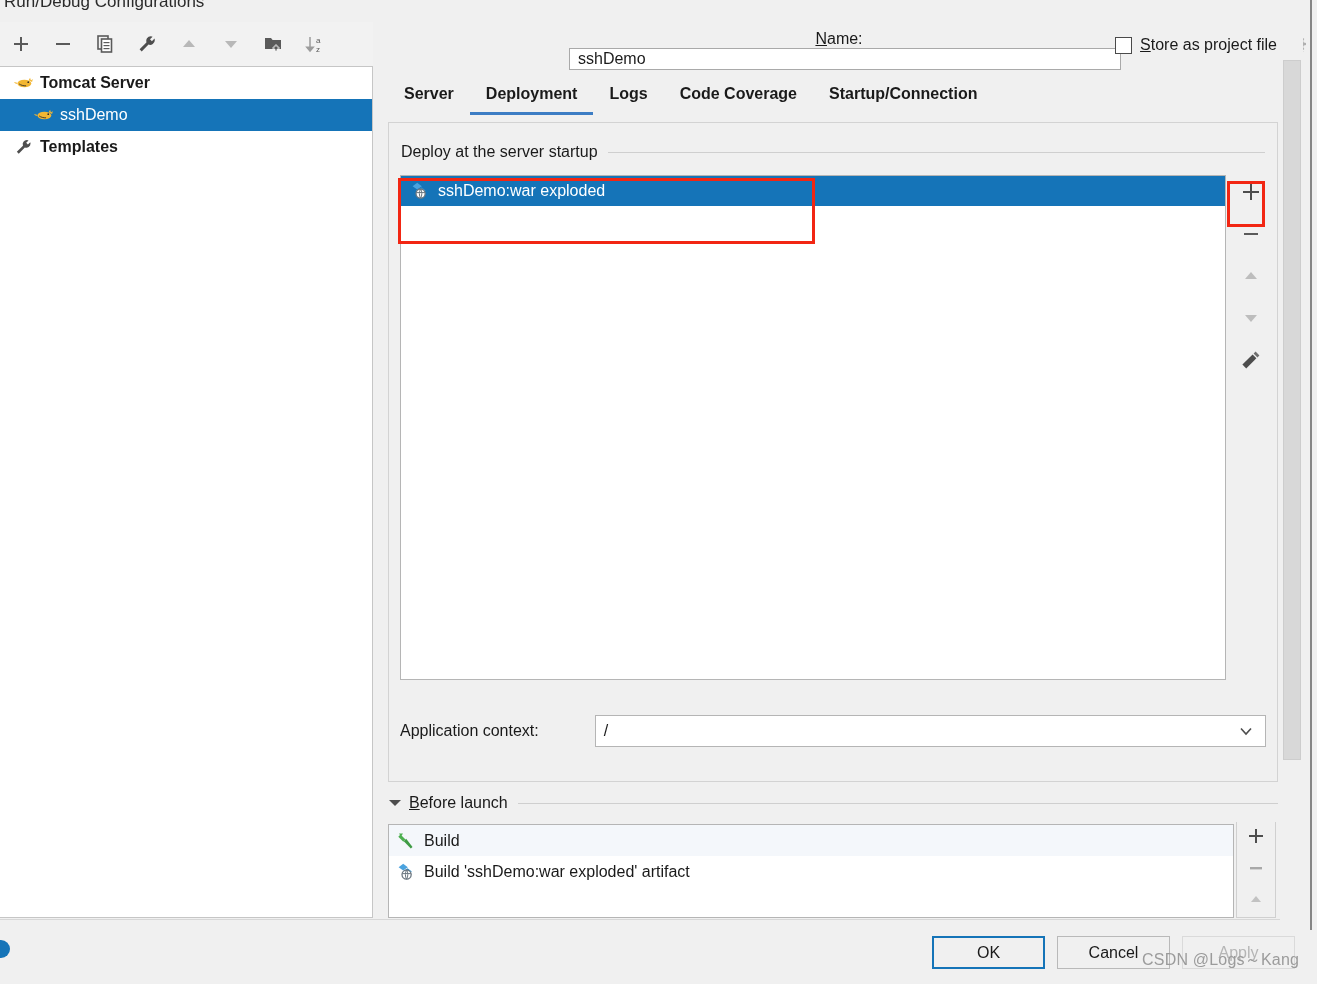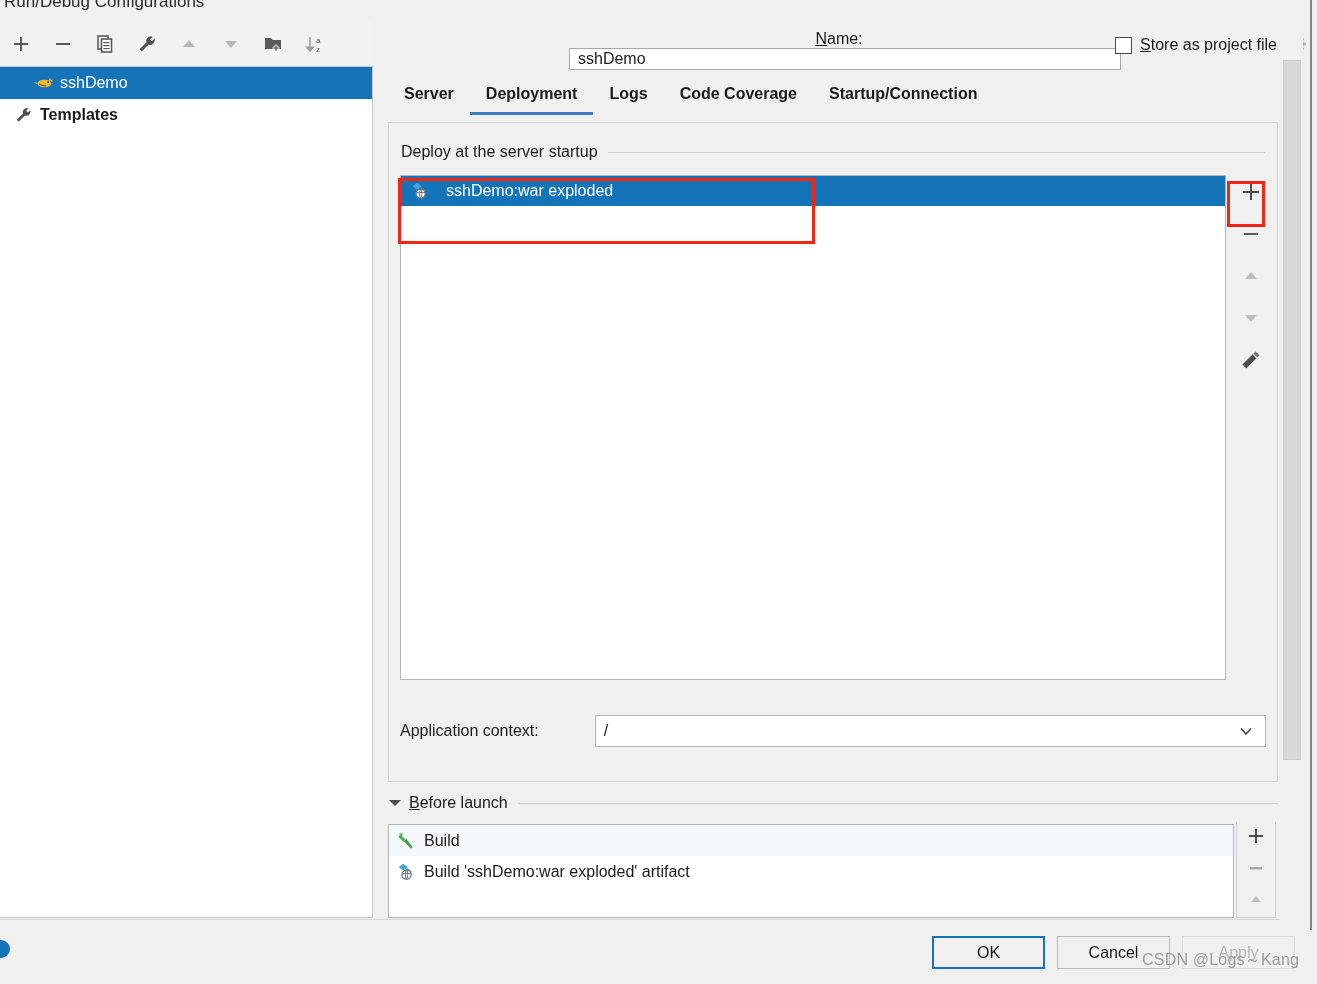--- a/index.html
+++ b/index.html
@@ -121,21 +121,21 @@
   .list-box {
     position: absolute; left: 11px; top: 52px; width: 826px; height: 505px;
     background: #ffffff;
     border: 1px solid #b5b5b5;
     overflow: hidden;
   }
   .list-row {
     height: 30px; display: flex; align-items: center;
     padding-left: 9px; font-size: 16px; white-space: nowrap;
   }
-  .list-row.selected { background: #1574b8; color: #ffffff; gap: 8px; }
+  .list-row.selected { background: #1574b8; color: #ffffff; }
   .row-icon { margin-right: 8px; display: flex; align-items: center; }
 
   .side-tools {
     position: absolute; left: 842px; top: 50px; width: 40px; height: 510px;
     display: flex; flex-direction: column; align-items: center;
   }
   .side-btn {
     width: 40px; height: 42px;
     display: flex; align-items: center; justify-content: center;
   }
@@ -316,20 +316,32 @@
           <path d="M5 3v11.5M5 17l-3.2-3.8h6.4z" fill="#9c9c9c" stroke="#9c9c9c" stroke-width="1.5"></path>
           <text x="11" y="9" font-size="8" fill="#5a5a5a" font-family="Liberation Sans, sans-serif">a</text>
           <text x="11" y="18" font-size="8" fill="#5a5a5a" font-family="Liberation Sans, sans-serif">z</text>
         </svg>
       </span>
     </div>
   </div>
 
   <div class="tree-panel">
 
+    <div class="tree-row">
+      <span class="tree-icon">
+        <svg width="19" height="17" viewBox="0 0 22 18">
+          <ellipse cx="12" cy="9" rx="8" ry="4.3" fill="#f2b632"></ellipse>
+          <path d="M4 8.5c-1.5-1-3-1.2-4-0.8 1 .6 1.9 1.3 2.6 2z" fill="#f2b632"></path>
+          <path d="M17 5.2l1.6-3 1 3.2 2.2-1.6-.9 3.4" fill="#f2b632"></path>
+          <circle cx="16.5" cy="7.5" r="1" fill="#2b2b2b"></circle>
+          <path d="M6 9.5c2 1.5 5 2.3 8 2.2" stroke="#2b2b2b" stroke-width="1" fill="none"></path>
+        </svg>
+      </span>
+      <span class="tree-label bold">Tomcat Server</span>
+    </div>
 
     <div class="tree-row child selected">
       <span class="tree-icon">
         <svg width="19" height="17" viewBox="0 0 22 18">
           <ellipse cx="12" cy="9" rx="8" ry="4.3" fill="#f2b632"></ellipse>
           <path d="M4 8.5c-1.5-1-3-1.2-4-0.8 1 .6 1.9 1.3 2.6 2z" fill="#f2b632"></path>
           <path d="M17 5.2l1.6-3 1 3.2 2.2-1.6-.9 3.4" fill="#f2b632"></path>
           <circle cx="16.5" cy="7.5" r="1" fill="#2b2b2b"></circle>
           <path d="M6 9.5c2 1.5 5 2.3 8 2.2" stroke="#2b2b2b" stroke-width="1" fill="none"></path>
         </svg>

